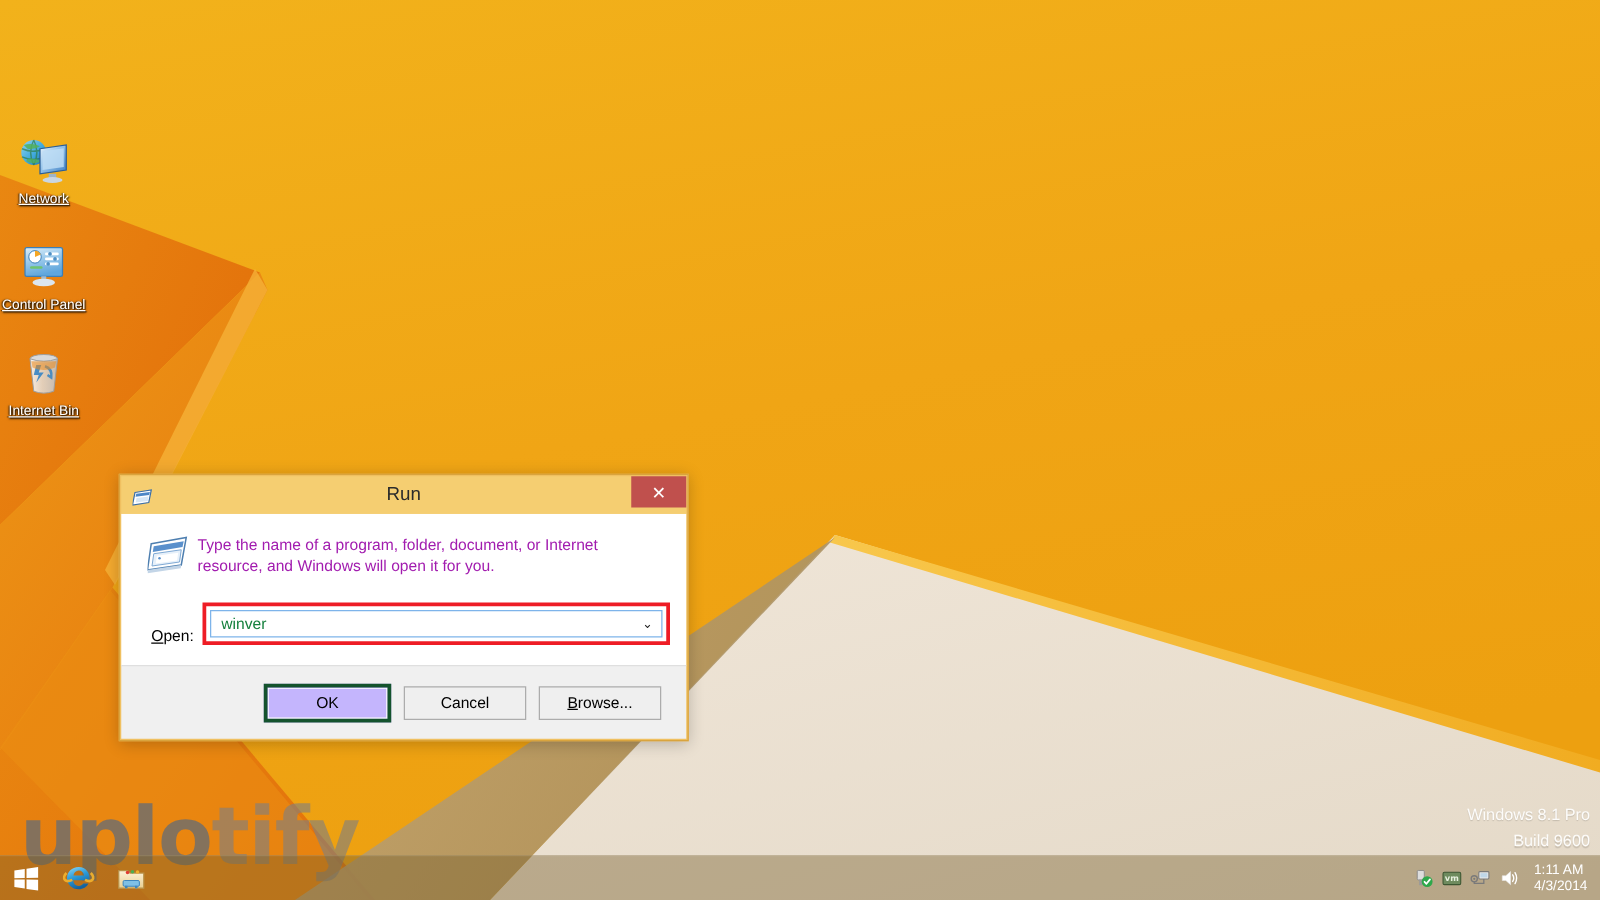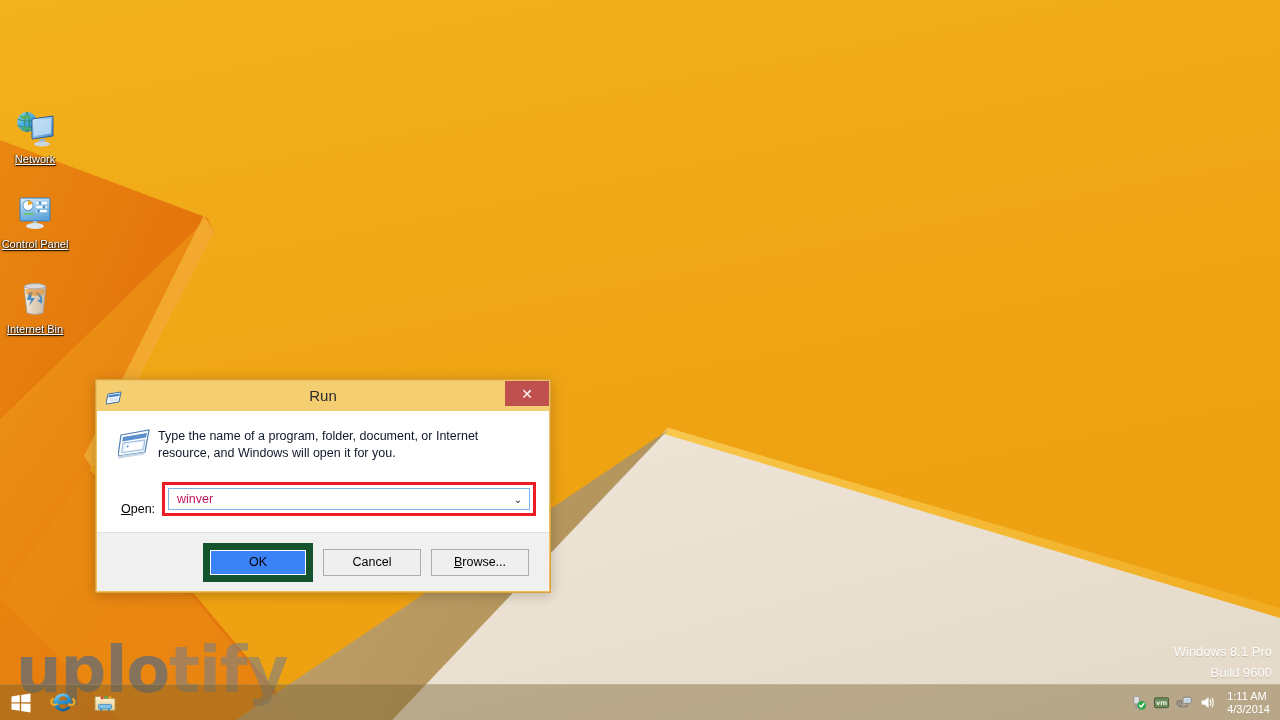--- a/index.html
+++ b/index.html
@@ -190,21 +190,21 @@
   }
   .run-big-icon {
     width: 34px;
     height: 34px;
     flex: 0 0 auto;
     margin: 1px 6px 0 8px;
   }
   .dlg-desc {
     font-size: 12.5px;
     line-height: 17px;
-    color: #0f172a;
+    color: #a21caf;
     padding-top: 3px;
     max-width: 352px;
   }
   .open-row {
     display: flex;
     align-items: flex-end;
     margin: 20px 0 0 0;
     padding-bottom: 12px;
   }
   .open-label {
@@ -228,21 +228,21 @@
     display: flex;
     align-items: center;
     height: 22px;
     border: 1px solid #7EB4EA;
     background: #ffffff;
     box-sizing: border-box;
   }
   .combo-value {
     flex: 1;
     font-size: 12.5px;
-    color: #be185d;
+    color: #15803d;
     padding-left: 8px;
     line-height: 20px;
     outline: none;
     border: none;
     background: transparent;
     font-family: "Liberation Sans", sans-serif;
   }
   .combo-arrow {
     width: 22px;
     height: 20px;
@@ -271,22 +271,22 @@
     background: #EFEFEF;
     border: 1px solid #ACACAC;
     margin-left: 10px;
     cursor: default;
     font-family: "Liberation Sans", sans-serif;
     display: flex;
     align-items: center;
     justify-content: center;
   }
   .dbtn.default {
-    border: 7px solid #14532d;
-    background: #3b82f6;
+    border: 3px solid #14532d;
+    background: #c4b5fd;
     box-shadow: inset 0 0 0 1px #ffffff;
   }
   .dbtn u { text-decoration: underline; }
 </style>
 </head>
 <body>
 
 <div id="screen">
 
   <svg id="wallpaper" viewBox="0 0 1280 720" preserveAspectRatio="none">

